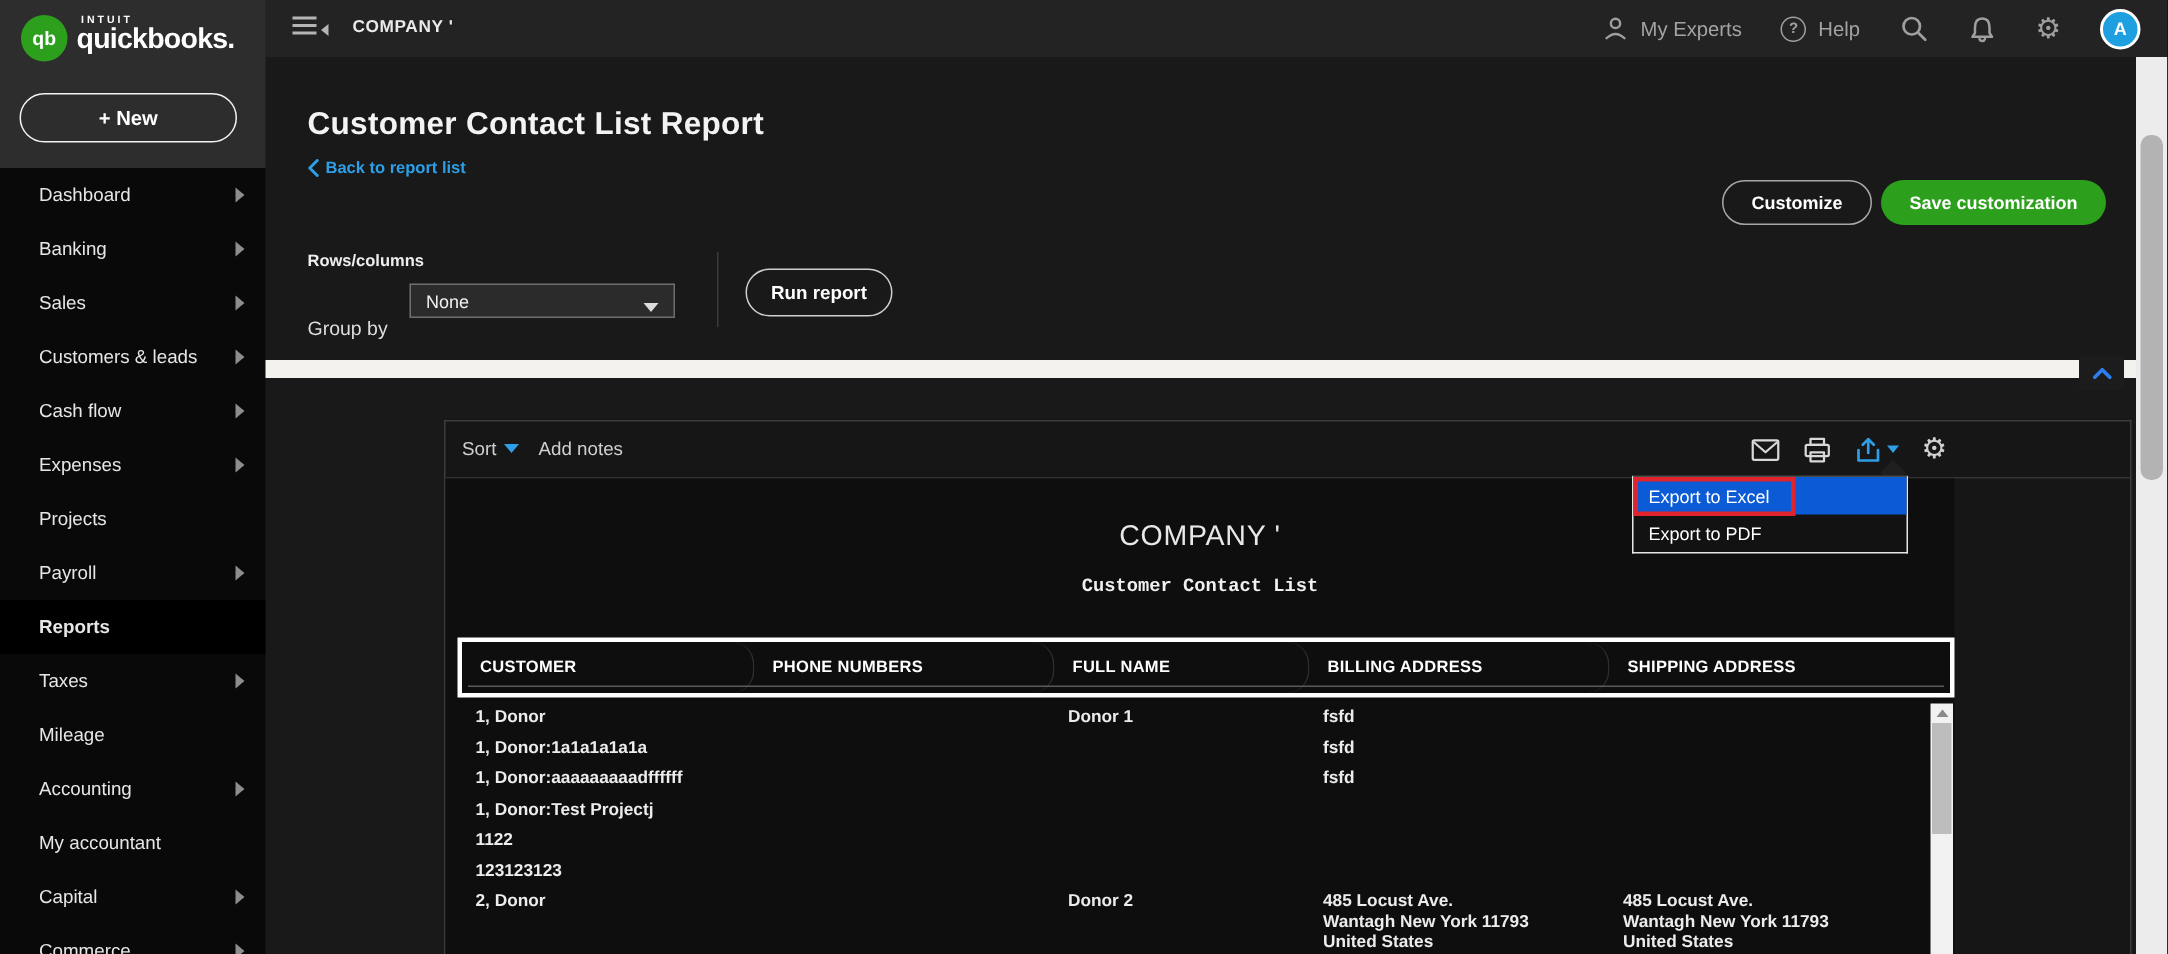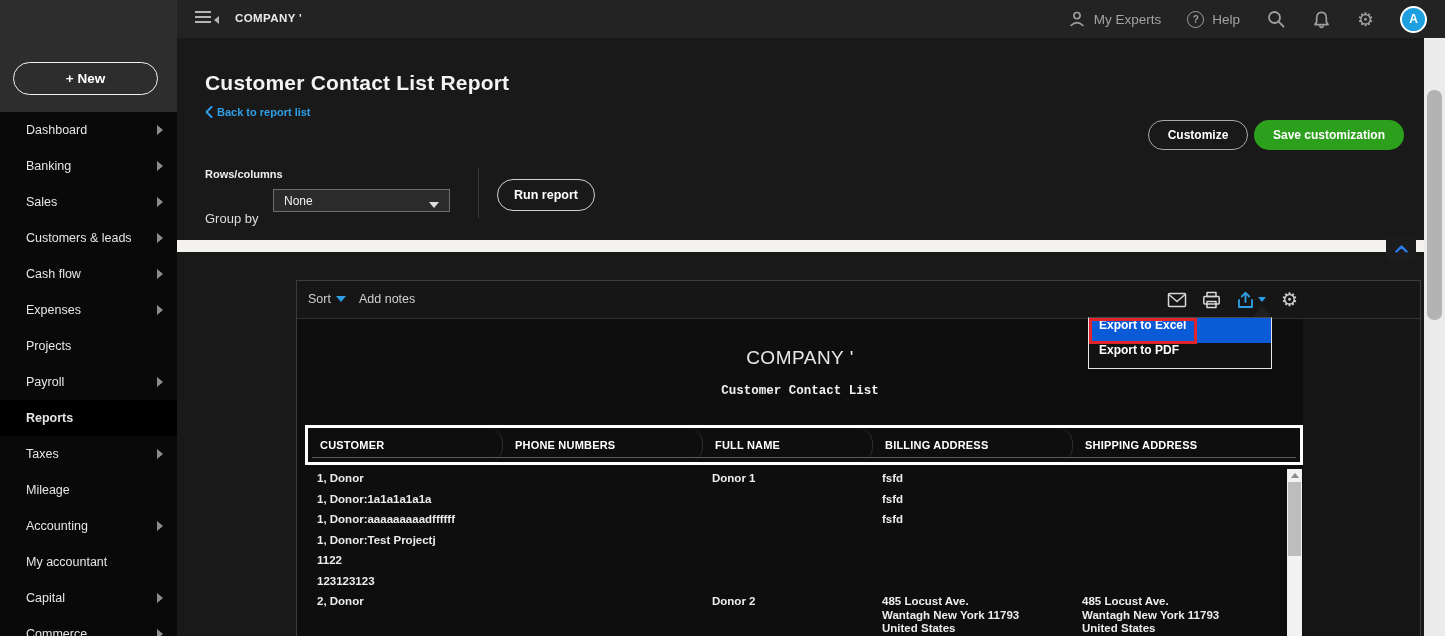--- a/index.html
+++ b/index.html
@@ -80,34 +80,41 @@
   .td:first-child { padding-left:12px; }
 
   
   .tbl-scroll { position:absolute; left:990px; top:150px; width:15px; height:168px; background:#f2f2f2; }
   .tbl-scroll .up { position:absolute; left:3.5px; top:4px; width:0; height:0; border-left:4px solid transparent; border-right:4px solid transparent; border-bottom:5px solid #8a8a8a; }
   .tbl-scroll .thumb { position:absolute; left:1px; top:13px; width:13px; height:74px; background:#bdbdbd; }
 
   
   .menu-pointer { position:absolute; left:1256px; top:309px; width:12px; height:12px; background:#1f1f1f; transform:rotate(45deg); z-index:6; }
   .export-menu { position:absolute; left:1088px; top:317px; width:184px; background:#121212; border:1px solid #e6e6e6; border-top:1px solid #4a4a4a; z-index:7; }
-  .menu-item { height:25px; display:flex; align-items:flex-start; padding-left:10px; font-size:12px; font-weight:bold; color:#fff; cursor:pointer; }
+  .menu-item { height:25px; display:flex; align-items:center; padding-left:10px; font-size:12px; font-weight:normal; color:#fff; cursor:pointer; }
   .menu-item.hl { background:#0b5bd6; }
   .red-box { position:absolute; left:0px; top:0px; width:108px; height:26px; border:3px solid #e1242b; z-index:8; pointer-events:none; }
 
   
   .page-scroll { position:absolute; right:0; top:38px; width:21px; height:598px; background:#ececec; z-index:9; }
   .page-scroll .thumb { position:absolute; left:3px; top:52px; width:15px; height:230px; background:#b3b3b3; border-radius:7px; cursor:pointer; }
 </style>
 </head>
 <body>
 
 <div class="app">
 
   <div class="brandbox">
+    <div class="logo-row">
+      <div class="qb-circle">qb</div>
+      <div class="brand-text">
+        <div class="intuit">INTUIT</div>
+        <div class="qbooks">quickbooks.</div>
+      </div>
+    </div>
     <div class="new-btn">+ New</div>
   </div>
 
   <div class="topbar">
     <div class="hamburger">
       <div class="bar"></div>
         <div class="bar"></div>
         <div class="bar"></div>
       <div class="tri"></div>
     </div>

